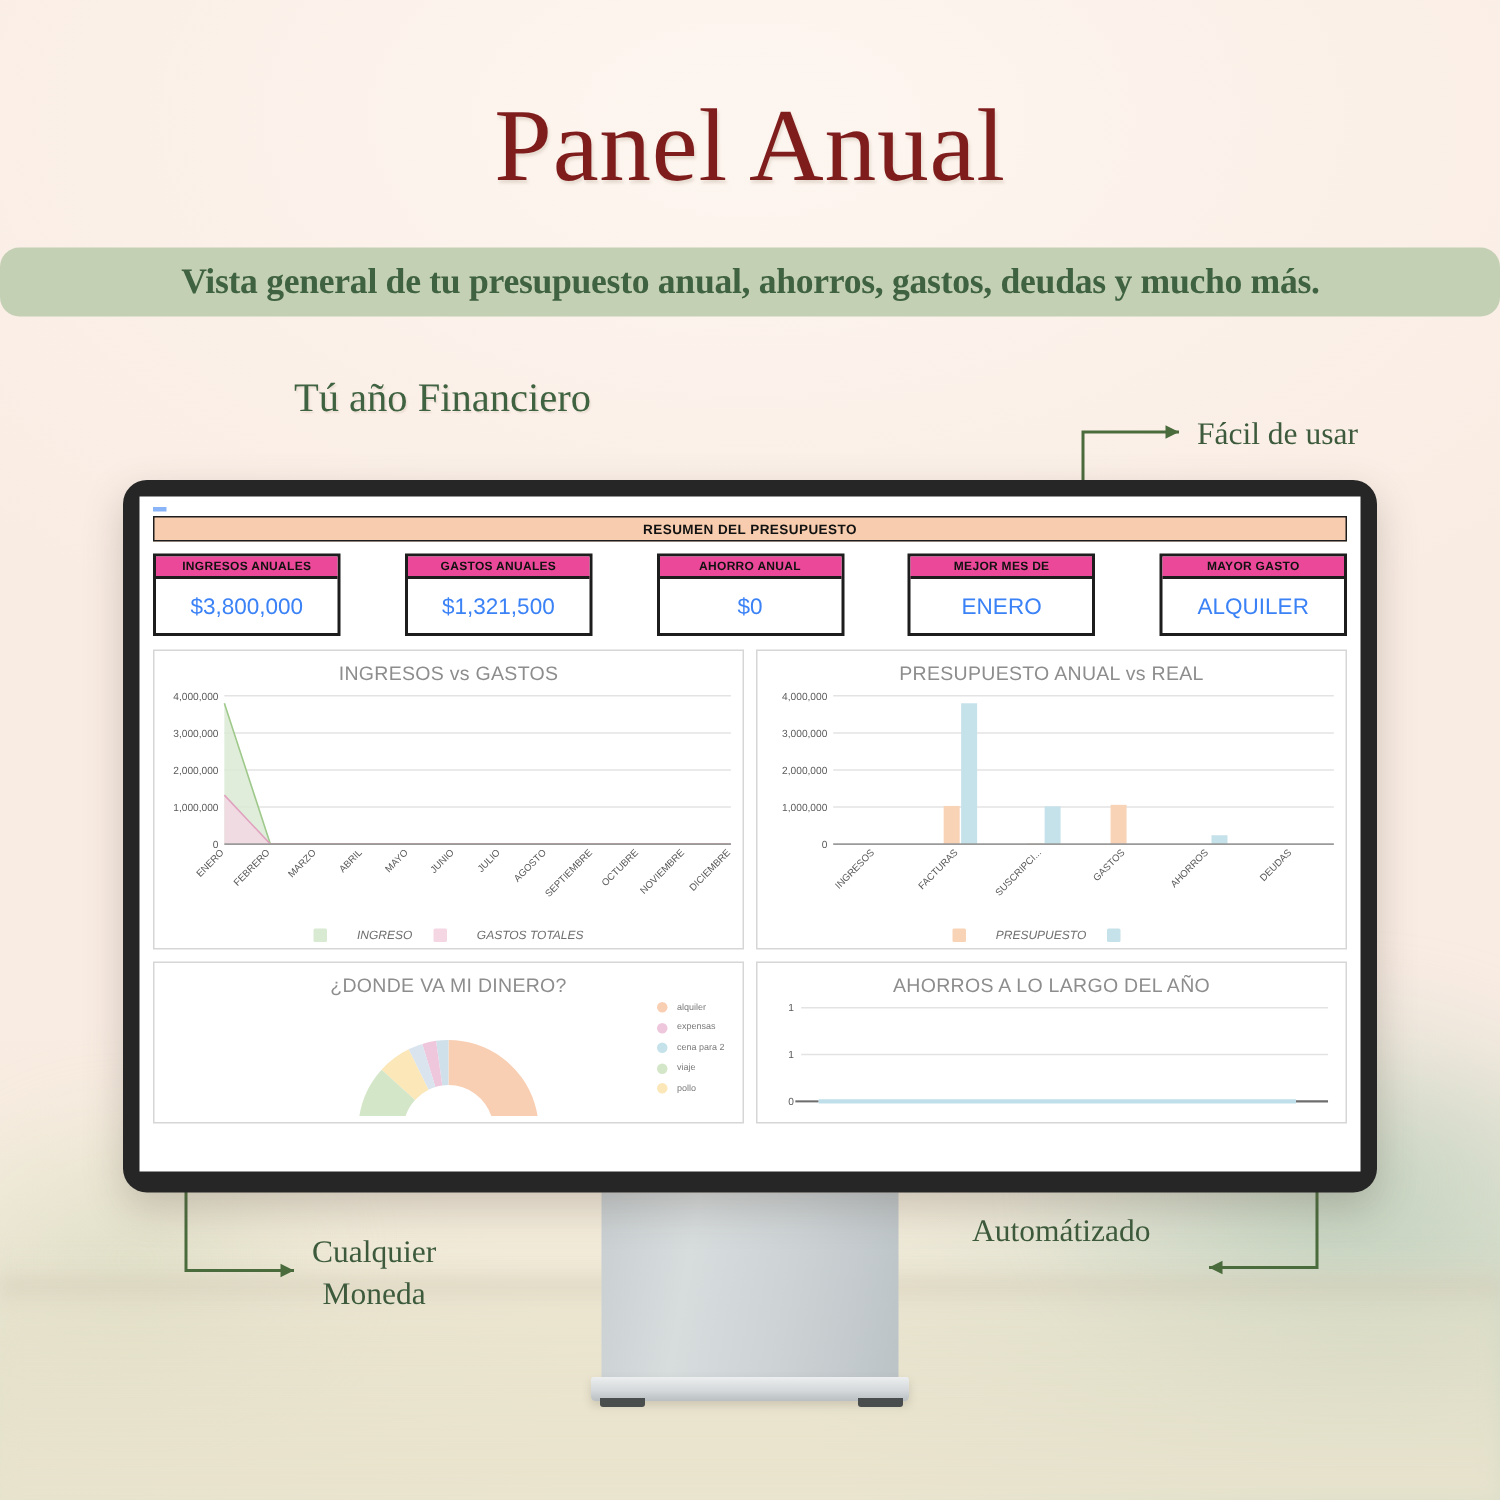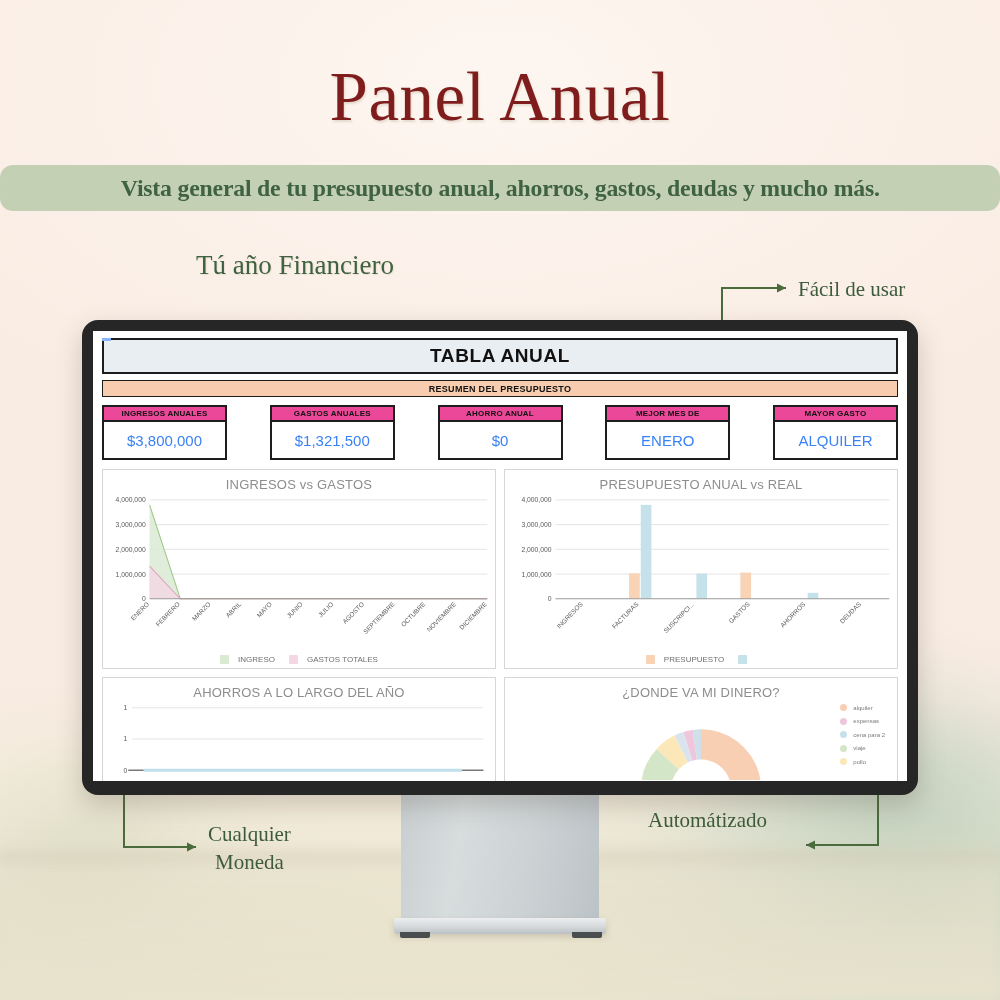--- a/index.html
+++ b/index.html
@@ -214,21 +214,21 @@
 
   .ytick { font-size: 7px; fill: #5a5a5a; font-family: "Liberation Sans", sans-serif; }
   .xtick { font-size: 6.6px; fill: #5a5a5a; font-family: "Liberation Sans", sans-serif; }
   .gl { stroke:#e3e3e3; stroke-width:1; }
   .axis { stroke:#9a9a9a; stroke-width:1.2; }
 
   .legend-row {
     position:absolute; bottom: 4px; left:0; right:0;
     display:flex; align-items:center; justify-content:center; gap: 14px;
   }
-  .lg { display:flex; align-items:center; gap:9px; font-size:8px; color:#6f6f6f; }
+  .lg { display:flex; align-items:center; gap:20px; font-size:8px; color:#6f6f6f;font-style:italic; }
   .sw { width:9px; height:9px; border-radius:1px; }
 
   .donut-legend {
     position:absolute; right: 12px; top: 26px;
     display:flex; flex-direction:column; gap: 6.5px;
   }
   .dl { display:flex; align-items:center; gap:6px; font-size:6px; color:#7a7a7a; white-space:nowrap; }
   .dl .dot { width:7px; height:7px; border-radius:50%; flex:0 0 auto; }
 </style>
 </head>
@@ -274,21 +274,20 @@
   <div class="stand-base"></div>
   <div class="stand-foot-l"></div>
   <div class="stand-foot-r"></div>
 
   <div class="monitor">
     <div class="screen">
       <div class="blue-tick"></div>
 
       <div class="sheet">
 
-        <div class="sheet-title">TABLA ANUAL</div>
         <div class="sheet-band">RESUMEN DEL PRESUPUESTO</div>
 
         <div class="kpi-row">
           <div class="kpi">
             <div class="kpi-head">INGRESOS ANUALES</div>
             <div class="kpi-val">$3,800,000</div>
           </div>
           <div class="kpi">
             <div class="kpi-head">GASTOS ANUALES</div>
             <div class="kpi-val">$1,321,500</div>
@@ -387,70 +386,70 @@
                 <span>PRESUPUESTO</span>
               </div>
               <div class="lg">
                 <span class="sw" style="background:#c5e2ea"></span>
                 <span></span>
               </div>
             </div>
           </div>
 
           <div class="card short">
+            <div class="card-title">¿DONDE VA MI DINERO?</div>
+            <div class="plot">
+              <svg id="svg-donut" viewBox="0 0 404 82">
+                  <path d="M 202 30 A 62 62 0 0 1 236.84916942683208 143.27899560502283 L 219.42458471341604 117.63949780251141 A 31 31 0 0 0 202 61 Z" fill="#f9cfb4"></path>
+                  <path d="M 193.45700197755244 30.591391606807626 A 62 62 0 0 1 202 30 L 202 61 A 31 31 0 0 0 197.72850098877623 61.29569580340382 Z" fill="#cfe0ea"></path>
+                  <path d="M 183.95575765664717 32.68385280335251 A 62 62 0 0 1 193.45700197755244 30.591391606807626 L 197.72850098877623 61.29569580340382 A 31 31 0 0 0 192.97787882832358 62.341926401676254 Z" fill="#eec7dd"></path>
+                  <path d="M 174.5489896755881 36.40825571931537 A 62 62 0 0 1 183.95575765664717 32.68385280335251 L 192.97787882832358 62.341926401676254 A 31 31 0 0 0 188.27449483779407 64.20412785965769 Z" fill="#d9e4ee"></path>
+                  <path d="M 156.01201009019817 50.41749425472335 A 62 62 0 0 1 174.5489896755881 36.40825571931537 L 188.27449483779407 64.20412785965769 A 31 31 0 0 0 179.00600504509907 71.20874712736168 Z" fill="#fbe7b8"></path>
+                  <path d="M 140.17614818384195 87.32973805726817 A 62 62 0 0 1 156.01201009019817 50.41749425472335 L 179.00600504509907 71.20874712736168 A 31 31 0 0 0 171.08807409192096 89.66486902863409 Z" fill="#d4e6c8"></path>
+                  <path d="M 148.24161652780163 122.88747653104842 A 62 62 0 0 1 140.17614818384195 87.32973805726817 L 171.08807409192096 89.66486902863409 A 31 31 0 0 0 175.1208082639008 107.44373826552422 Z" fill="#bfe0ea"></path>
+                </svg>
+            </div>
+            <div class="donut-legend">
+              <div class="dl">
+                <span class="dot" style="background:#f9cfb4"></span>
+                <span>alquiler</span>
+              </div>
+              <div class="dl">
+                <span class="dot" style="background:#eec7dd"></span>
+                <span>expensas</span>
+              </div>
+              <div class="dl">
+                <span class="dot" style="background:#c5e2ea"></span>
+                <span>cena para 2</span>
+              </div>
+              <div class="dl">
+                <span class="dot" style="background:#d4e6c8"></span>
+                <span>viaje</span>
+              </div>
+              <div class="dl">
+                <span class="dot" style="background:#fbe7b8"></span>
+                <span>pollo</span>
+              </div>
+            </div>
+          </div>
+
+          <div class="card short">
             <div class="card-title">AHORROS A LO LARGO DEL AÑO</div>
             <div class="plot">
               <svg id="svg-line" viewBox="0 0 404 82" preserveAspectRatio="none">
                   <line x1="30" y1="72" x2="392" y2="72" class="gl"></line>
                   <text x="25" y="74.5" text-anchor="end" class="ytick">0</text>
                   <line x1="30" y1="40" x2="392" y2="40" class="gl"></line>
                   <text x="25" y="42.5" text-anchor="end" class="ytick">1</text>
                   <line x1="30" y1="8" x2="392" y2="8" class="gl"></line>
                   <text x="25" y="10.5" text-anchor="end" class="ytick">1</text>
                   <line x1="26" y1="72" x2="42" y2="72" stroke="#6e6e6e" stroke-width="1.4"></line>
                   <line x1="370" y1="72" x2="392" y2="72" stroke="#6e6e6e" stroke-width="1.4"></line>
                   <line x1="42" y1="72" x2="370" y2="72" stroke="#bfe0ea" stroke-width="3"></line>
                 </svg>
             </div>
           </div>
 
-          <div class="card short">
-            <div class="card-title">¿DONDE VA MI DINERO?</div>
-            <div class="plot">
-              <svg id="svg-donut" viewBox="0 0 404 82">
-                  <path d="M 202 30 A 62 62 0 0 1 236.84916942683208 143.27899560502283 L 219.42458471341604 117.63949780251141 A 31 31 0 0 0 202 61 Z" fill="#f9cfb4"></path>
-                  <path d="M 193.45700197755244 30.591391606807626 A 62 62 0 0 1 202 30 L 202 61 A 31 31 0 0 0 197.72850098877623 61.29569580340382 Z" fill="#cfe0ea"></path>
-                  <path d="M 183.95575765664717 32.68385280335251 A 62 62 0 0 1 193.45700197755244 30.591391606807626 L 197.72850098877623 61.29569580340382 A 31 31 0 0 0 192.97787882832358 62.341926401676254 Z" fill="#eec7dd"></path>
-                  <path d="M 174.5489896755881 36.40825571931537 A 62 62 0 0 1 183.95575765664717 32.68385280335251 L 192.97787882832358 62.341926401676254 A 31 31 0 0 0 188.27449483779407 64.20412785965769 Z" fill="#d9e4ee"></path>
-                  <path d="M 156.01201009019817 50.41749425472335 A 62 62 0 0 1 174.5489896755881 36.40825571931537 L 188.27449483779407 64.20412785965769 A 31 31 0 0 0 179.00600504509907 71.20874712736168 Z" fill="#fbe7b8"></path>
-                  <path d="M 140.17614818384195 87.32973805726817 A 62 62 0 0 1 156.01201009019817 50.41749425472335 L 179.00600504509907 71.20874712736168 A 31 31 0 0 0 171.08807409192096 89.66486902863409 Z" fill="#d4e6c8"></path>
-                  <path d="M 148.24161652780163 122.88747653104842 A 62 62 0 0 1 140.17614818384195 87.32973805726817 L 171.08807409192096 89.66486902863409 A 31 31 0 0 0 175.1208082639008 107.44373826552422 Z" fill="#bfe0ea"></path>
-                </svg>
-            </div>
-            <div class="donut-legend">
-              <div class="dl">
-                <span class="dot" style="background:#f9cfb4"></span>
-                <span>alquiler</span>
-              </div>
-              <div class="dl">
-                <span class="dot" style="background:#eec7dd"></span>
-                <span>expensas</span>
-              </div>
-              <div class="dl">
-                <span class="dot" style="background:#c5e2ea"></span>
-                <span>cena para 2</span>
-              </div>
-              <div class="dl">
-                <span class="dot" style="background:#d4e6c8"></span>
-                <span>viaje</span>
-              </div>
-              <div class="dl">
-                <span class="dot" style="background:#fbe7b8"></span>
-                <span>pollo</span>
-              </div>
-            </div>
-          </div>
-
         </div>
       </div>
     </div>
   </div>
 </div>
 
 </body></html>

